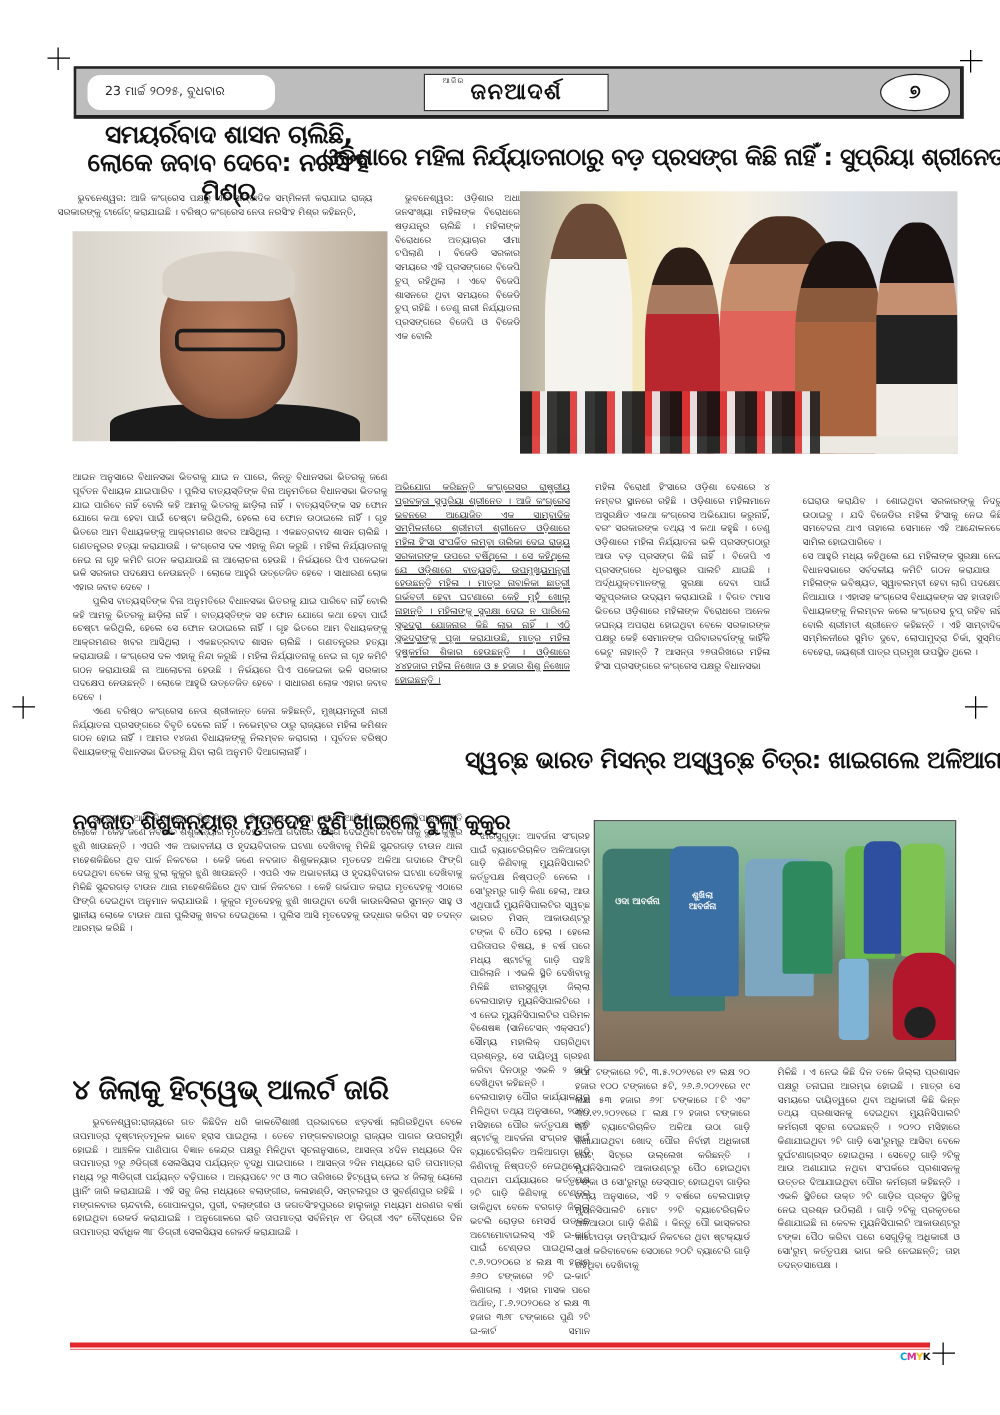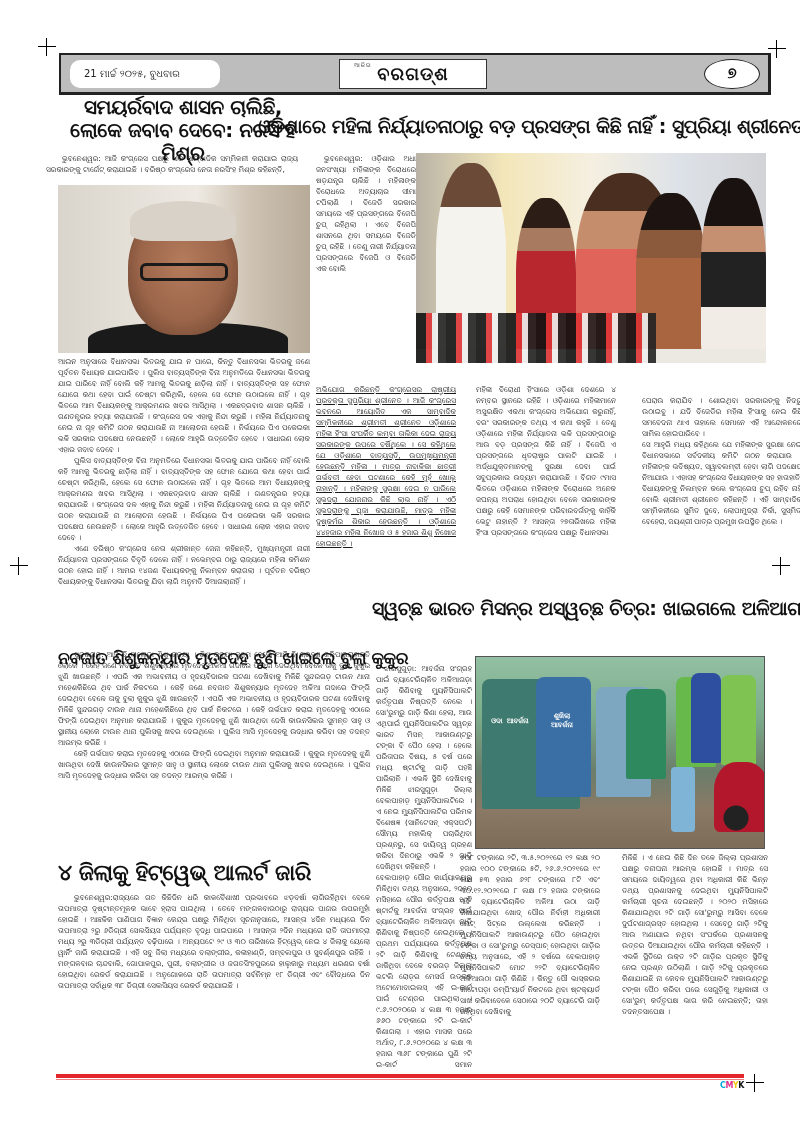--- a/index.html
+++ b/index.html
@@ -36,21 +36,21 @@
   .photo-press { left: 336px; top: 153px; width: 430px; height: 210px; background: linear-gradient(90deg, #b9b3a6 0%, #f3e6b9 25%, #f5efe0 50%, #dde2e8 75%, #d2d3d6 100%); }
   .person { position: absolute; border-radius: 45% 45% 10% 10%; }
   .p1 { left: 20px; top: 10px; width: 70px; height: 200px; background: linear-gradient(180deg, #6b4a38 0 22%, #f5f3ee 22% 100%); }
   .p2 { left: 100px; top: 45px; width: 60px; height: 165px; background: linear-gradient(180deg, #2c1d16 0 18%, #a87a60 18% 32%, #b8262e 32% 100%); }
   .p3 { left: 160px; top: 20px; width: 100px; height: 190px; background: linear-gradient(180deg, #4a2e1f 0 20%, #c68d6c 20% 40%, #e0645a 40% 100%); }
   .p4 { left: 290px; top: 40px; width: 70px; height: 170px; background: linear-gradient(180deg, #1d1411 0 22%, #8b5a3c 22% 38%, #a8653f 38% 100%); }
   .p5 { left: 360px; top: 25px; width: 65px; height: 185px; background: linear-gradient(180deg, #1a1210 0 26%, #c58f72 26% 40%, #222 40% 70%, #f1ede6 70% 100%); }
   .mics { position: absolute; left: 0; bottom: 0; width: 240px; height: 50px; background: repeating-linear-gradient(90deg, #111 0 10px, #d33 10px 16px, #eee 16px 22px, #222 22px 30px); opacity: .9; }
   .table-top { position: absolute; left: 0; bottom: 0; width: 430px; height: 14px; background: #ece9e3; }
 
-  .photo-garbage { left: 475px; top: 656px; width: 290px; height: 193px; background: linear-gradient(180deg, #93bfa2 0%, #7cae8c 30%, #6b7d6a 60%, #8a7a65 80%, #7d6c58 100%); border: 1px solid #555; font-family: Liberation Mono, monospace; }
+  .photo-garbage { left: 475px; top: 656px; width: 290px; height: 193px; background: linear-gradient(180deg, #93bfa2 0%, #7cae8c 30%, #6b7d6a 60%, #8a7a65 80%, #7d6c58 100%); border: 1px solid #555; }
   .bin { position: absolute; border-radius: 8px 8px 2px 2px; }
   .b1 { left: 6px; top: 22px; width: 98px; height: 130px; background: #3f7a70; }
   .b2 { left: 60px; top: 20px; width: 55px; height: 120px; background: #3a6fa5; }
   .b3 { left: 120px; top: 30px; width: 55px; height: 110px; background: #7da6c0; }
   .b4 { left: 150px; top: 32px; width: 40px; height: 90px; background: #2e8a5e; }
   .b5 { left: 200px; top: 20px; width: 40px; height: 90px; background: #67b94b; }
   .b6 { left: 215px; top: 16px; width: 30px; height: 90px; background: #2e4fa0; }
   .b7 { left: 245px; top: 18px; width: 35px; height: 90px; background: #7fc452; }
   .bike { position: absolute; left: 238px; top: 105px; width: 55px; height: 70px; background: radial-gradient(circle at 40% 80%, #222 0 12px, transparent 13px), #b3172b; border-radius: 40% 40% 10% 10%; }
   .chair { position: absolute; left: 195px; top: 110px; width: 24px; height: 65px; background: #7fb4d7; border-radius: 4px; }
@@ -64,39 +64,39 @@
 </head>
 <body>
 
 <div class="crop" style="left:38px;top:38px;"></div>
 <div class="crop" style="left:768px;top:40px;"></div>
 <div class="crop" style="left:10px;top:557px;"></div>
 <div class="crop" style="left:772px;top:557px;"></div>
 <div class="crop" style="left:746px;top:1074px;"></div>
 
 <header class="masthead">
-  <div class="mh-date">21 ମାର୍ଚ୍ଚ ୨୦୨୫, ବୁଧବାର</div>
+  <div class="mh-date">23 ମାର୍ଚ୍ଚ ୨୦୨୫, ବୁଧବାର</div>
   <div class="mh-logo">
     <small>ଆଜିର</small>
-    <span>ବରଗଡ୍ଶ</span>
+    <span>ଜନଆଦର୍ଶ</span>
   </div>
   <div class="mh-page">୭</div>
 </header>
 
 <h1 class="headline h-left">ସମୟର୍ରବାଦ ଶାସନ ଚାଲିଛି, ଲୋକେ ଜବାବ ଦେବେ: ନରସିଂହ ମିଶ୍ର</h1>
 <div class="body-text" style="left:46px;top:153px;width:252px;height:30px;">
   <p>ଭୁବନେଶ୍ୱର: ଆଜି କଂଗ୍ରେସ ପକ୍ଷରୁ ଏକ ସାମ୍ବାଦିକ ସମ୍ମିଳନୀ କରାଯାଇ ରାଜ୍ୟ ସରକାରଙ୍କୁ ଟାର୍ଗେଟ୍ କରାଯାଇଛି । ବରିଷ୍ଠ କଂଗ୍ରେସ ନେତା ନରସିଂହ ମିଶ୍ର କହିଛନ୍ତି,</p>
 </div>
 <div class="photo photo-leader">
   <div class="leader-body"></div>
   <div class="leader-head"></div>
   <div class="leader-hair"></div>
   <div class="leader-glasses"></div>
 </div>
-<div class="body-text" style="left:58px;top:356px;width:252px;height:290px;">
+<div class="body-text" style="left:58px;top:376px;width:252px;height:290px;">
   <p style="text-indent:0">ଆଇନ ଅନୁସାରେ ବିଧାନସଭା ଭିତରକୁ ଯାଇ ନ ପାରେ, କିନ୍ତୁ ବିଧାନସଭା ଭିତରକୁ ଜଣେ ପୂର୍ବତନ ବିଧାୟକ ଯାଇପାରିବ । ପୁଲିସ ବାତ୍ୟସ୍ତିଙ୍କ ବିନା ଅନୁମତିରେ ବିଧାନସଭା ଭିତରକୁ ଯାଇ ପାରିବେ ନାହିଁ ବୋଲି କହି ଆମକୁ ଭିତରକୁ ଛାଡ଼ିଲା ନାହିଁ । ବାତ୍ୟସ୍ତିଙ୍କ ସହ ଫୋନ ଯୋଗେ କଥା ହେବା ପାଇଁ ଚେଷ୍ଟା କରିଥିଲି, ହେଲେ ସେ ଫୋନ ଉଠାଇଲେ ନାହିଁ । ଗୃହ ଭିତରେ ଆମ ବିଧାୟକଙ୍କୁ ଆକ୍ରମଣର ଖବର ଆସିଥିଲା । ଏକଛତ୍ରବାଦ ଶାସନ ଚାଲିଛି । ଗଣତନ୍ତ୍ରର ହତ୍ୟା କରାଯାଉଛି । କଂଗ୍ରେସ ଦଳ ଏହାକୁ ନିନ୍ଦା କରୁଛି । ମହିଳା ନିର୍ଯ୍ୟାତନାକୁ ନେଇ ନା ଗୃହ କମିଟି ଗଠନ କରାଯାଉଛି ନା ଆଲୋଚନା ହେଉଛି । ନିର୍ଭୟରେ ପିଏ ପକେଇକା ଭଳି ସରକାର ପଦକ୍ଷେପ ନେଉଛନ୍ତି । ଲୋକେ ଆହୁରି ଉତ୍ତେଜିତ ହେବେ । ସାଧାରଣ ଲୋକ ଏହାର ଜବାବ ଦେବେ ।</p>
   <p>ପୁଲିସ ବାତ୍ୟସ୍ତିଙ୍କ ବିନା ଅନୁମତିରେ ବିଧାନସଭା ଭିତରକୁ ଯାଇ ପାରିବେ ନାହିଁ ବୋଲି କହି ଆମକୁ ଭିତରକୁ ଛାଡ଼ିଲା ନାହିଁ । ବାତ୍ୟସ୍ତିଙ୍କ ସହ ଫୋନ ଯୋଗେ କଥା ହେବା ପାଇଁ ଚେଷ୍ଟା କରିଥିଲି, ହେଲେ ସେ ଫୋନ ଉଠାଇଲେ ନାହିଁ । ଗୃହ ଭିତରେ ଆମ ବିଧାୟକଙ୍କୁ ଆକ୍ରମଣର ଖବର ଆସିଥିଲା । ଏକଛତ୍ରବାଦ ଶାସନ ଚାଲିଛି । ଗଣତନ୍ତ୍ରର ହତ୍ୟା କରାଯାଉଛି । କଂଗ୍ରେସ ଦଳ ଏହାକୁ ନିନ୍ଦା କରୁଛି । ମହିଳା ନିର୍ଯ୍ୟାତନାକୁ ନେଇ ନା ଗୃହ କମିଟି ଗଠନ କରାଯାଉଛି ନା ଆଲୋଚନା ହେଉଛି । ନିର୍ଭୟରେ ପିଏ ପକେଇକା ଭଳି ସରକାର ପଦକ୍ଷେପ ନେଉଛନ୍ତି । ଲୋକେ ଆହୁରି ଉତ୍ତେଜିତ ହେବେ । ସାଧାରଣ ଲୋକ ଏହାର ଜବାବ ଦେବେ ।</p>
   <p>ଏଣେ ବରିଷ୍ଠ କଂଗ୍ରେସ ନେତା ଶ୍ରୀକାନ୍ତ ଜେନା କହିଛନ୍ତି, ମୁଖ୍ୟମନ୍ତ୍ରୀ ନାରୀ ନିର୍ଯ୍ୟାତନା ପ୍ରସଙ୍ଗରେ ବିବୃତି ଦେଲେ ନାହିଁ । ନଭେମ୍ବର ଠାରୁ ରାଜ୍ୟରେ ମହିଳା କମିଶନ ଗଠନ ହୋଇ ନାହିଁ । ଆମର ୧୪ଜଣ ବିଧାୟକଙ୍କୁ ନିଲମ୍ବନ କରାଗଲା । ପୂର୍ବତନ ବରିଷ୍ଠ ବିଧାୟକଙ୍କୁ ବିଧାନସଭା ଭିତରକୁ ଯିବା ଲାଗି ଅନୁମତି ଦିଆଗଲାନାହିଁ ।</p>
 </div>
 
 <h1 class="headline h-right">ଓଡ଼ିଶାରେ ମହିଳା ନିର୍ଯ୍ୟାତନାଠାରୁ ବଡ଼ ପ୍ରସଙ୍ଗ କିଛି ନାହିଁ : ସୁପ୍ରିୟା ଶ୍ରୀନେତ</h1>
 <div class="body-text" style="left:316px;top:153px;width:100px;height:230px;">
   <p style="text-indent:8px">ଭୁବନେଶ୍ୱର: ଓଡ଼ିଶାର ଅଧା ଜନସଂଖ୍ୟା ମହିଳାଙ୍କ ବିରୋଧରେ ଷଡ଼ଯନ୍ତ୍ର ଚାଲିଛି । ମହିଳାଙ୍କ ବିରୋଧରେ ଅତ୍ୟାଚାର ସୀମା ଟପିଲାଣି । ବିଜେଡି ସରକାର ସମୟରେ ଏହି ପ୍ରସଙ୍ଗରେ ବିଜେପି ଚୁପ୍ ରହିଥିଲା । ଏବେ ବିଜେପି ଶାସନରେ ଥିବା ସମୟରେ ବିଜେଡି ଚୁପ୍ ରହିଛି । ତେଣୁ ନାରୀ ନିର୍ଯ୍ୟାତନା ପ୍ରସଙ୍ଗରେ ବିଜେପି ଓ ବିଜେଡି ଏକ ବୋଲି</p>
 </div>
 <div class="photo photo-press" style="left:416px;width:350px;">
@@ -140,21 +140,20 @@
 <div class="body-text" style="left:460px;top:852px;width:140px;height:220px;">
   <p style="text-indent:0">୬୦୮ ଟଙ୍କାରେ ୨ଟି, ୩.୫.୨୦୨୧ରେ ୧୨ ଲକ୍ଷ ୨୦ ହଜାର ୧୦୦ ଟଙ୍କାରେ ୫ଟି, ୨୬.୬.୨୦୨୧ରେ ୧୯ ଲକ୍ଷ ୫୩ ହଜାର ୬୨୮ ଟଙ୍କାରେ ୮ଟି ଏବଂ ୩୦.୧୨.୨୦୨୧ରେ ୮ ଲକ୍ଷ ୮୨ ହଜାର ଟଙ୍କାରେ ୩ଟି ବ୍ୟାଟେରିଚାଳିତ ଅଳିଆ ଉଠା ଗାଡ଼ି କିଣାଯାଇଥିବା ଖୋଦ୍ ପୌର ନିର୍ବାହୀ ଅଧିକାରୀ ନୋଟ୍ ସିଟ୍‌ରେ ଉଲ୍ଲେଖ କରିଛନ୍ତି । ମ୍ୟୁନିସିପାଲଟି ଆକାଉଣ୍ଟରୁ ପୈଠ ହୋଇଥିବା ଟଙ୍କା ଓ ସୋ'ରୁମ୍‌ରୁ ଡେସ୍‌ପାଚ୍ ହୋଇଥିବା ଗାଡ଼ିର ତଥ୍ୟ ଅନୁସାରେ, ଏହି ୨ ବର୍ଷରେ ବେଲପାହାଡ଼ ମ୍ୟୁନିସିପାଲଟି ମୋଟ ୨୨ଟି ବ୍ୟାଟେରିଚାଳିତ ଅଳିଆଉଠା ଗାଡ଼ି କିଣିଛି । କିନ୍ତୁ ପୌ ଭାସ୍କରର କାଟୋପଡ଼ା ଡମ୍ପିଂୟାର୍ଡ ନିକଟରେ ଥିବା ଷ୍ଟକ୍‌ୟାର୍ଡ ସାଖ କରିବାବେଳେ ସେଠାରେ ୨୦ଟି ବ୍ୟାଟେରି ଗାଡ଼ି ରହିଥିବା ଦେଖିବାକୁ</p>
 </div>
 <div class="body-text" style="left:622px;top:852px;width:146px;height:220px;">
   <p style="text-indent:0">ମିଳିଛି । ଏ ନେଇ କିଛି ଦିନ ତଳେ ଜିଲ୍ଲା ପ୍ରଶାସନ ପକ୍ଷରୁ ତନାଘନା ଆରମ୍ଭ ହୋଇଛି । ମାତ୍ର ସେ ସମୟରେ ଦାୟିତ୍ୱରେ ଥିବା ଅଧିକାରୀ କିଛି ଭିନ୍ନ ତଥ୍ୟ ପ୍ରଶାସନକୁ ଦେଇଥିବା ମ୍ୟୁନିସିପାଲଟି କର୍ମଚାରୀ ସୂଚନା ଦେଇଛନ୍ତି । ୨୦୨୦ ମସିହାରେ କିଣାଯାଇଥିବା ୨ଟି ଗାଡ଼ି ସୋ'ରୁମ୍‌ରୁ ଆସିବା ବେଳେ ଦୁର୍ଘଟଣାଗ୍ରସ୍ତ ହୋଇଥିଲା । ସେବେଠୁ ଗାଡ଼ି ୨ଟିକୁ ଆଉ ଅଣାଯାଇ ନଥିବା ସଂପର୍କରେ ପ୍ରଶାସନକୁ ଉତ୍ତର ଦିଆଯାଇଥିବା ପୌର କର୍ମଚାରୀ କହିଛନ୍ତି । ଏଭଳି ସ୍ଥିତିରେ ଉକ୍ତ ୨ଟି ଗାଡ଼ିର ପ୍ରକୃତ ସ୍ଥିତିକୁ ନେଇ ପ୍ରଶ୍ନ ଉଠିଲାଣି । ଗାଡ଼ି ୨ଟିକୁ ପ୍ରକୃତରେ କିଣାଯାଇଛି ନା କେବଳ ମ୍ୟୁନିସିପାଲଟି ଆକାଉଣ୍ଟରୁ ଟଙ୍କା ପୈଠ କରିବା ପରେ ସେଗୁଡ଼ିକୁ ଅଧିକାରୀ ଓ ସୋ'ରୁମ୍ କର୍ତ୍ତୃପକ୍ଷ ଭାଗ କରି ନେଇଛନ୍ତି; ତାହା ତଦନ୍ତସାପେକ୍ଷ ।</p>
 </div>
 
 <h1 class="headline h-baby">ନବଜାତ ଶିଶୁକନ୍ୟାର ମୃତଦେହ ଝୁଣି ଖାଇଲେ ବୁଲା କୁକୁର</h1>
 <div class="body-text" style="left:58px;top:649px;width:312px;height:168px;">
   <p>ସୁନ୍ଦରଗଡ଼: ଆଜି ବି ଅଲୋଡ଼ା ଶିଶୁ କନ୍ୟା । ଶିଶୁ କନ୍ୟା ଜନ୍ମ ହେଲେ ଆଜି ବି ଗ୍ରହଣ କରିପାରୁନାହାନ୍ତି ଲୋକେ । କେହି ଜଣେ ନବଜାତ ଶିଶୁକନ୍ୟାର ମୃତଦେହ ଅଳିଆ ଗଦାରେ ଫିଙ୍ଗି ଦେଇଥିବା ବେଳେ ତାକୁ ବୁଲା କୁକୁର ଝୁଣି ଖାଉଛନ୍ତି । ଏପରି ଏକ ଅଭାବନୀୟ ଓ ହୃଦୟବିଦାରକ ଘଟଣା ଦେଖିବାକୁ ମିଳିଛି ସୁନ୍ଦରଗଡ଼ ଟାଉନ ଥାନା ମହେଶକିଛିରେ ଥିବ ପାର୍କ ନିକଟରେ । କେହି ଜଣେ ନବଜାତ ଶିଶୁକନ୍ୟାର ମୃତଦେହ ଅଳିଆ ଗଦାରେ ଫିଙ୍ଗି ଦେଇଥିବା ବେଳେ ତାକୁ ବୁଲା କୁକୁର ଝୁଣି ଖାଉଛନ୍ତି । ଏପରି ଏକ ଅଭାବନୀୟ ଓ ହୃଦୟବିଦାରକ ଘଟଣା ଦେଖିବାକୁ ମିଳିଛି ସୁନ୍ଦରଗଡ଼ ଟାଉନ ଥାନା ମହେଶକିଛିରେ ଥିବ ପାର୍କ ନିକଟରେ । କେହି ଗର୍ଭପାତ କରାଇ ମୃତଦେହକୁ ଏଠାରେ ଫିଙ୍ଗି ଦେଇଥିବା ଅନୁମାନ କରାଯାଉଛି । କୁକୁର ମୃତଦେହକୁ ଝୁଣି ଖାଉଥିବା ଦେଖି କାଉନସିଲର ସୁମନ୍ତ ସାହୁ ଓ ସ୍ଥାନୀୟ ଲୋକେ ଟାଉନ ଥାନା ପୁଲିସକୁ ଖବର ଦେଇଥିଲେ । ପୁଲିସ ଆସି ମୃତଦେହକୁ ଉଦ୍ଧାର କରିବା ସହ ତଦନ୍ତ ଆରମ୍ଭ କରିଛି ।</p>
-  <p>କେହି ଗର୍ଭପାତ କରାଇ ମୃତଦେହକୁ ଏଠାରେ ଫିଙ୍ଗି ଦେଇଥିବା ଅନୁମାନ କରାଯାଉଛି । କୁକୁର ମୃତଦେହକୁ ଝୁଣି ଖାଉଥିବା ଦେଖି କାଉନସିଲର ସୁମନ୍ତ ସାହୁ ଓ ସ୍ଥାନୀୟ ଲୋକେ ଟାଉନ ଥାନା ପୁଲିସକୁ ଖବର ଦେଇଥିଲେ । ପୁଲିସ ଆସି ମୃତଦେହକୁ ଉଦ୍ଧାର କରିବା ସହ ତଦନ୍ତ ଆରମ୍ଭ କରିଛି ।</p>
 </div>
 
 <h1 class="headline h-heat">୪ ଜିଲାକୁ ହିଟ୍‌ୱେଭ୍ ଆଲର୍ଟ ଜାରି</h1>
 <div class="body-text" style="left:58px;top:892px;width:312px;height:186px;">
   <p>ଭୁବନେଶ୍ୱର:ରାଜ୍ୟରେ ଗତ କିଛିଦିନ ଧରି କାଳବୈଶାଖୀ ପ୍ରଭାବରେ ଝଡ଼ବର୍ଷା ଲାଗିରହିଥିବା ବେଳେ ତାପମାତ୍ରା ଦୃଷ୍ଟାନ୍ତମୂଳକ ଭାବେ ହ୍ରାସ ପାଇଥିଲା । ତେବେ ମଙ୍ଗଳବାରଠାରୁ ରାଜ୍ୟର ପାଗର ଉପରମୁହାଁ ହୋଇଛି । ଆଞ୍ଚଳିକ ପାଣିପାଗ ବିଜ୍ଞାନ କେନ୍ଦ୍ର ପକ୍ଷରୁ ମିଳିଥିବା ସୂଚନାନୁସାରେ, ଆସନ୍ତା ୪ଦିନ ମଧ୍ୟରେ ଦିନ ତାପମାତ୍ରା ୨ରୁ ୬ଡିଗ୍ରୀ ସେଲସିୟସ ପର୍ଯ୍ୟନ୍ତ ବୃଦ୍ଧି ପାଇପାରେ । ଆସନ୍ତା ୨ଦିନ ମଧ୍ୟରେ ରାତି ତାପମାତ୍ରା ମଧ୍ୟ ୨ରୁ ୩ଡିଗ୍ରୀ ପର୍ଯ୍ୟନ୍ତ ବଢ଼ିପାରେ । ଅନ୍ୟପଟେ ୨୯ ଓ ୩୦ ତାରିଖରେ ହିଟ୍‌ୱେଭ୍ ନେଇ ୪ ଜିଲାକୁ ୟେଲୋ ୱାର୍ନିଂ ଜାରି କରାଯାଇଛି । ଏହି ସବୁ ଜିଲା ମଧ୍ୟରେ ବଲାଙ୍ଗୀର, କଳାହାଣ୍ଡି, ସମ୍ବଲପୁର ଓ ସୁବର୍ଣ୍ଣପୁର ରହିଛି । ମଙ୍ଗଳବାର ଚାନ୍ଦବାଲି, ଗୋପାଳପୁର, ପୁରୀ, ବଲାଙ୍ଗୀର ଓ ଜଗତସିଂହପୁରରେ ହାଲୁକାରୁ ମଧ୍ୟମ ଧରଣର ବର୍ଷା ହୋଇଥିବା ରେକର୍ଡ କରାଯାଇଛି । ଅନୁଗୋଳରେ ରାତି ତାପମାତ୍ରା ସର୍ବନିମ୍ନ ୧୮ ଡିଗ୍ରୀ ଏବଂ ବୌଦ୍ଧରେ ଦିନ ତାପମାତ୍ରା ସର୍ବାଧିକ ୩୮ ଡିଗ୍ରୀ ସେଲସିୟସ ରେକର୍ଡ କରାଯାଇଛି ।</p>
 </div>
 
 <div class="footer-rule"></div>
 <div class="footer-rule2"></div>
 <div class="cmyk">

